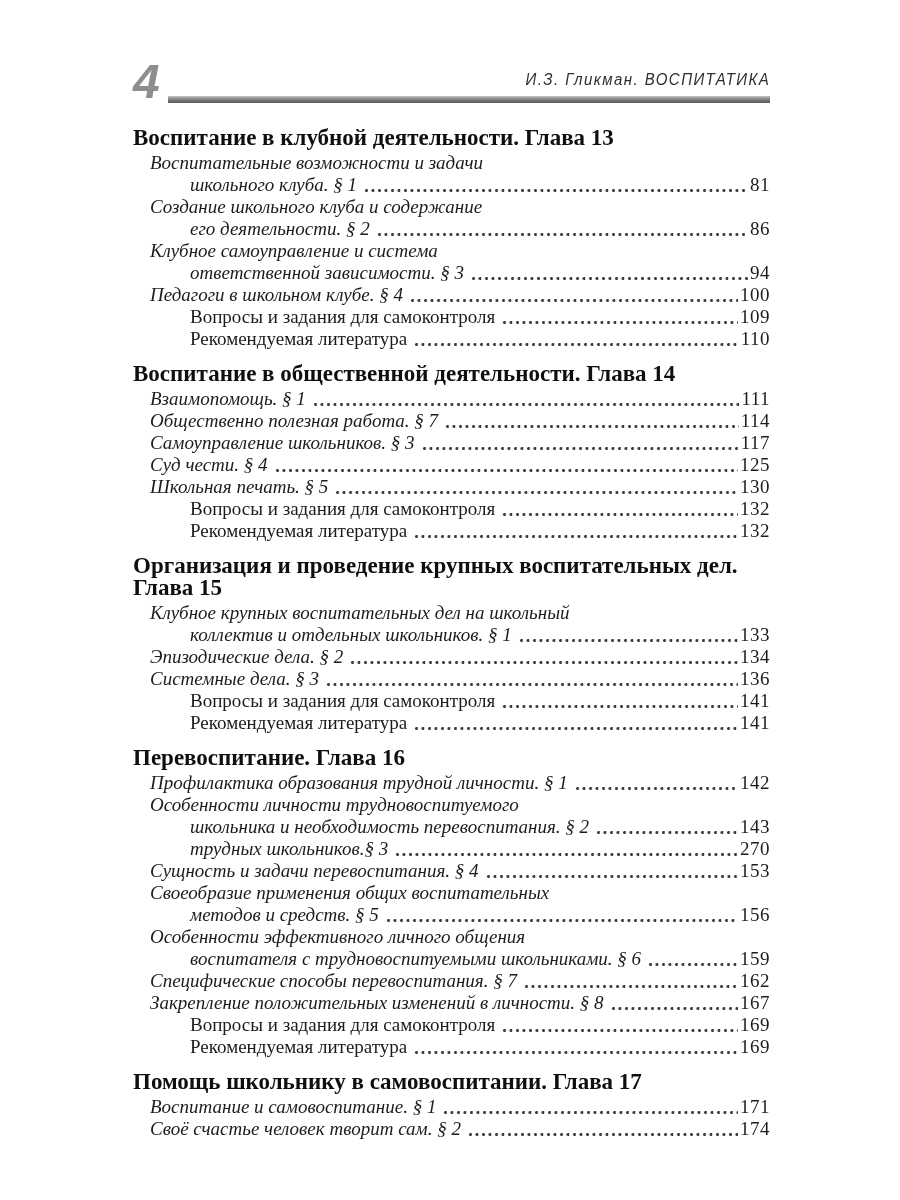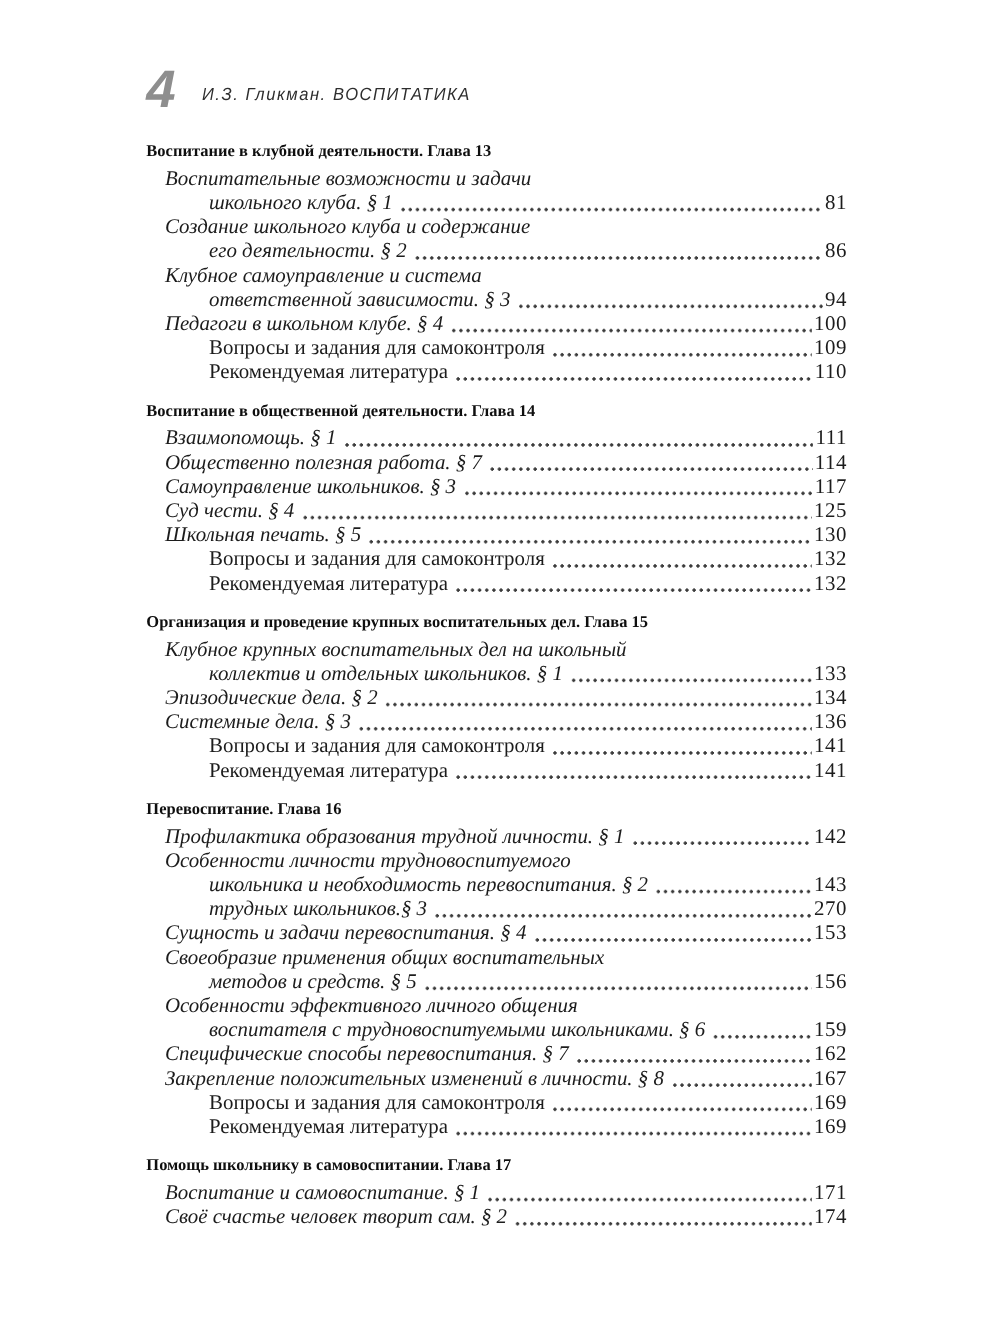--- a/index.html
+++ b/index.html
@@ -16,41 +16,41 @@
   }
   
   .hdr{display:flex;align-items:flex-end;height:47px;}
   .page-num{
     font-family:"Liberation Sans",sans-serif;
     font-style:italic;font-weight:bold;
     font-size:48px;line-height:42px;
     color:#8e8e8e;
     padding-right:8px;
   }
-  .hdr-right{flex:1;display:flex;flex-direction:row;min-width:0;}
+  .hdr-right{flex:1;display:flex;flex-direction:column;min-width:0;}
   .running-title{
     align-self:flex-end;
     font-family:"Liberation Sans",sans-serif;
     font-style:italic;
     font-size:16px;
     letter-spacing:1.5px;
     color:#2e2e2e;
     margin-bottom:7px;
     transform:scaleX(0.94);
     transform-origin:100% 100%;
     white-space:nowrap;
   }
   .hdr-rule{
     height:7px;
     background:linear-gradient(to bottom,#c4c4c4 0%,#8a8a8a 40%,#565656 100%);
   }
   
   .toc{margin-top:24px;font-size:19px;}
   .toc-heading{
-    font-size:15px;font-weight:bold;color:#0f0f0f;
+    font-size:23px;font-weight:bold;color:#0f0f0f;
     margin:13px 0 3px;line-height:22px;
     font-family:"Liberation Serif",serif;
   }
   .toc-section:first-child .toc-heading{margin-top:0;}
   .entry{line-height:22px;}
   .entry.italic{font-style:italic;padding-left:17px;}
   .entry.sub{font-style:normal;padding-left:57px;}
   .row{display:flex;align-items:baseline;}
   .cont{padding-left:40px;text-align:right;}
   .txt{white-space:nowrap;flex:none;}

